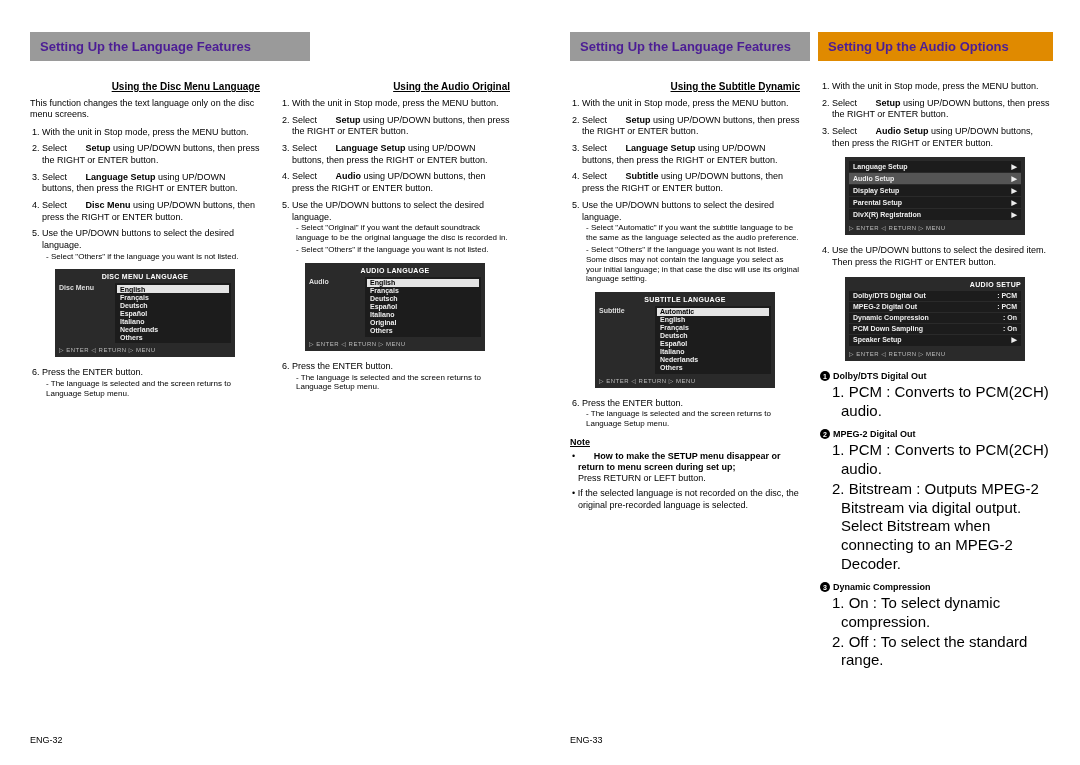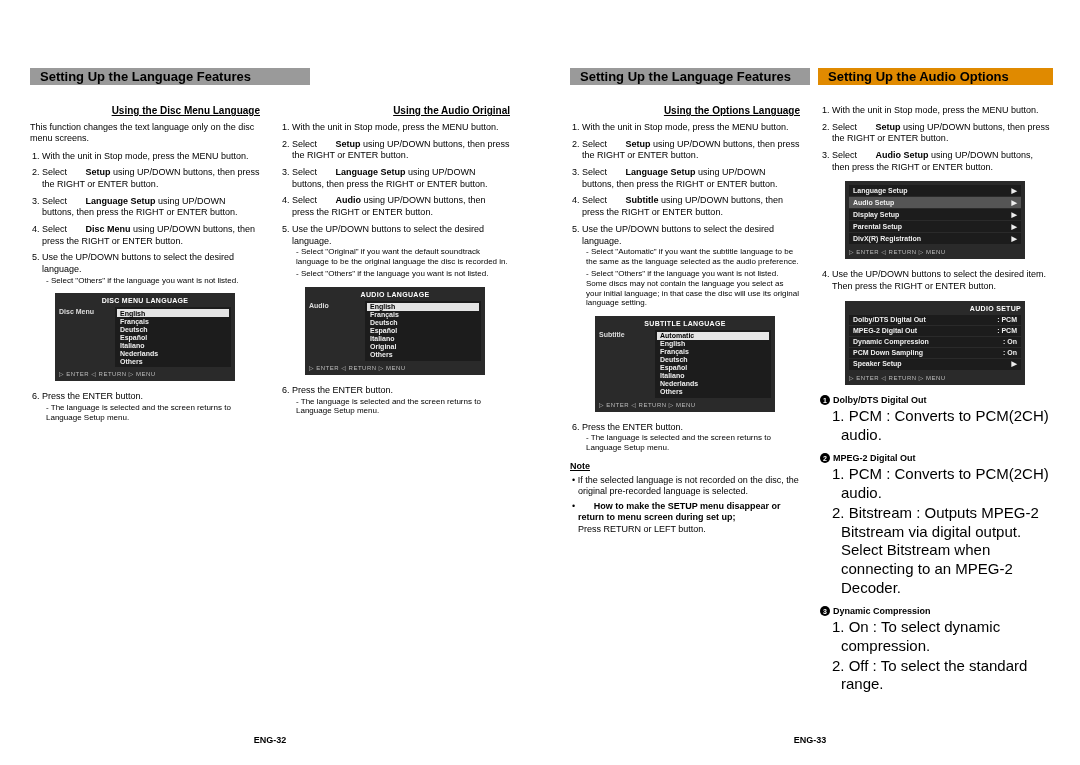--- a/index.html
+++ b/index.html
@@ -26,26 +26,25 @@
     position: relative;
   }
   .header-row {
     display: flex;
     gap: 8px;
     margin-bottom: 20px;
   }
   .header-gray, .header-orange {
     font-size: 13px;
     font-weight: bold;
-    padding: 0 10px;
-    color: #000000;
+    padding: 6px 10px;
+    color: #4c1d95;
     height: 17px;
     display: flex;
     align-items: center;
-    margin-top: 36px;
   }
   .header-gray { background: #9a9a9a; flex: 0 0 auto; }
   .header-orange { background: #e08a00; flex: 0 0 auto; }
   .left-bars .header-gray:first-child { width: 260px; }
   .right-bars .header-gray { width: 220px; }
   .right-bars .header-orange { width: 215px; }
 
   .cols {
     display: flex;
     gap: 20px;
@@ -97,23 +96,23 @@
     line-height: 1.25;
     margin-left: 8px;
     text-indent: -6px;
     margin-bottom: 4px;
   }
   .note-item::before { content: "• "; }
   .footer {
     position: absolute;
     bottom: 20px;
     width: calc(100% - 60px);
-    text-align: center;
-    font-size: 9px;
-    font-weight: bold;
+    text-align: left;
+    font-size: 9px;
+    font-weight: normal;
   }
 
   
   .osd {
     background: #2a2a2a;
     color: #fff;
     font-size: 7px;
     width: 180px;
     margin: 8px auto 10px auto;
     padding: 4px;
@@ -302,21 +301,21 @@
 
   <div class="half">
     <div class="header-row right-bars">
       <div class="header-gray">Setting Up the Language Features</div>
       <div class="header-orange">Setting Up the Audio Options</div>
     </div>
 
     <div class="cols">
 
       <div class="col">
-        <div class="heading">Using the Options Language</div>
+        <div class="heading">Using the Subtitle Dynamic</div>
         <ol class="steps">
           <li>With the unit in Stop mode, press the MENU button.</li>
           <li><span>Select </span><span class="bold">Setup</span><span> using UP/DOWN buttons, then press the RIGHT or ENTER button.</span></li>
           <li><span>Select </span><span class="bold">Language Setup</span><span> using UP/DOWN buttons, then press the RIGHT or ENTER button.</span></li>
           <li><span>Select </span><span class="bold">Subtitle</span><span> using UP/DOWN buttons, then press the RIGHT or ENTER button.</span></li>
           <li><span>Use the UP/DOWN buttons to select the desired language.</span>
             <div class="sub">Select "Automatic" if you want the subtitle language to be the same as the language selected as the audio preference.</div>
             <div class="sub">Select "Others" if the language you want is not listed. Some discs may not contain the language you select as your initial language; in that case the disc will use its original language setting.</div>
           </li>
         </ol>
@@ -336,25 +335,25 @@
             </div>
           </div>
           <div class="osd-foot">▷ ENTER   ◁ RETURN   ▷ MENU</div>
         </div>
         <ol class="steps" start="6">
           <li><span>Press the ENTER button.</span>
             <div class="sub">The language is selected and the screen returns to Language Setup menu.</div>
           </li>
         </ol>
         <div class="note-h">Note</div>
-        <div class="note-item">If the selected language is not recorded on the disc, the original pre-recorded language is selected.</div>
         <div class="note-item">
           <span class="bold">How to make the SETUP menu disappear or return to menu screen during set up;</span><br>
           <span>Press RETURN or LEFT button.</span>
         </div>
+        <div class="note-item">If the selected language is not recorded on the disc, the original pre-recorded language is selected.</div>
       </div>
 
       <div class="col">
         <ol class="steps">
           <li>With the unit in Stop mode, press the MENU button.</li>
           <li><span>Select </span><span class="bold">Setup</span><span> using UP/DOWN buttons, then press the RIGHT or ENTER button.</span></li>
           <li><span>Select </span><span class="bold">Audio Setup</span><span> using UP/DOWN buttons, then press the RIGHT or ENTER button.</span></li>
         </ol>
         <div class="osd-menu">
           <div class="mrow">

